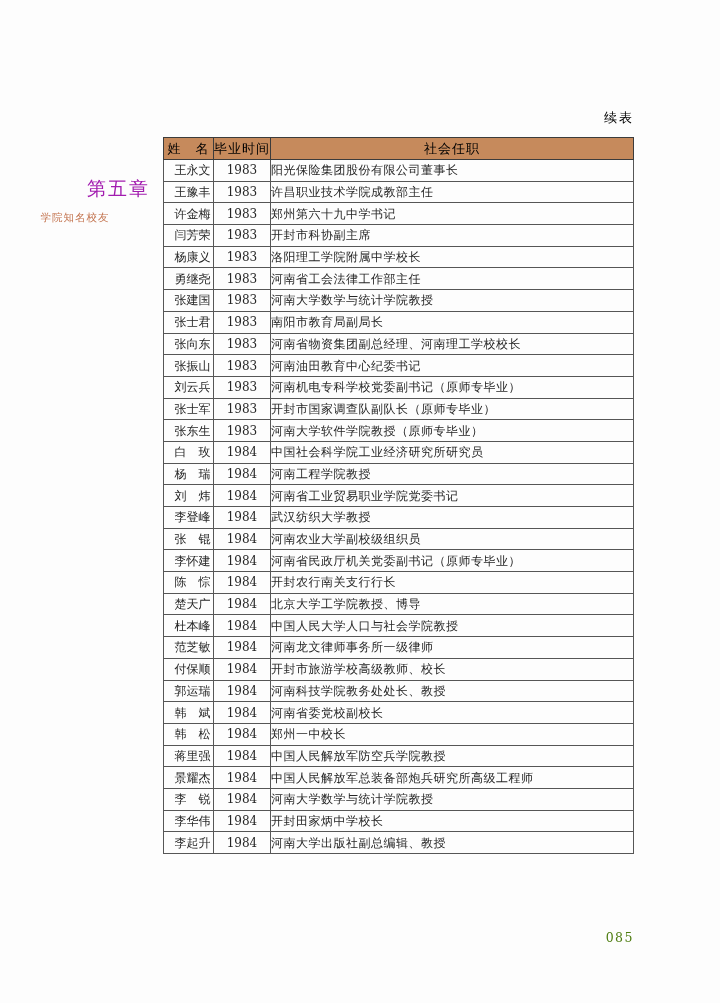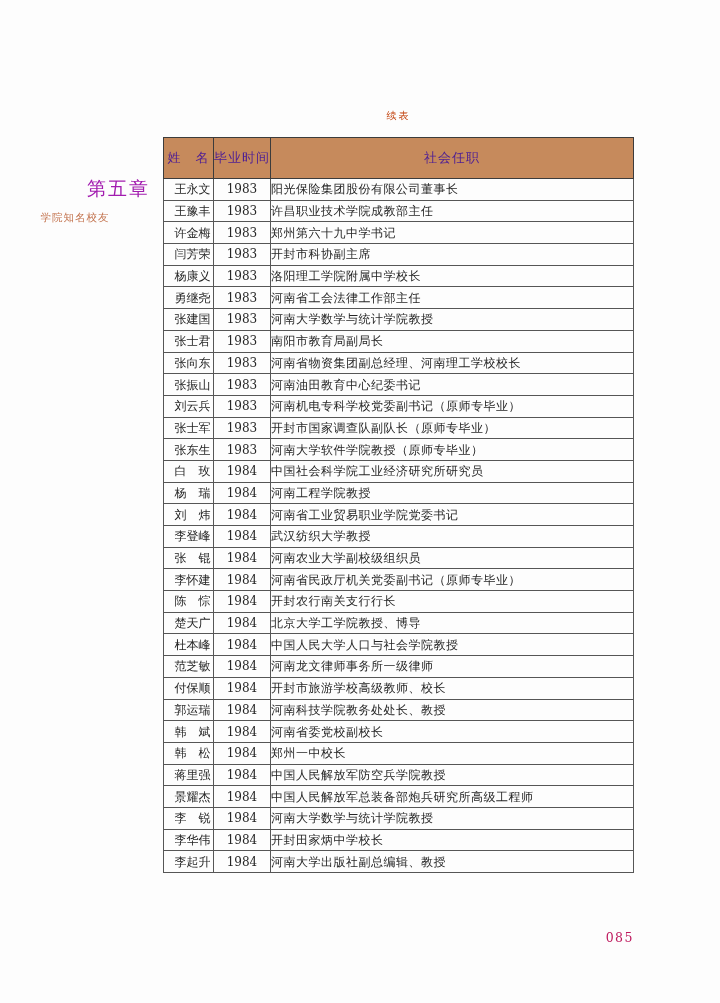--- a/index.html
+++ b/index.html
@@ -7,48 +7,48 @@
   .page {
     position:relative;
     width:720px; height:1003px;
     background:#fdfdfd;
     font-family:"DejaVu Serif","Liberation Serif",serif;
     overflow:hidden;
     margin:0 auto;
   }
   .continued-label {
     position:absolute; top:109px; left:163px; width:471px;
-    text-align:center; font-size:10px; color:#c2410c; letter-spacing:2px;
+    text-align:right; font-size:13px; color:#000000; letter-spacing:2px;
   }
   .margin-block {
     position:absolute; top:176px; left:0; width:150px;
     text-align:right;
   }
   .chapter-title { font-size:19px; color:#a21caf; letter-spacing:2px; }
   .chapter-subtitle { font-size:10.5px; margin-top:9px; letter-spacing:1px; }
   table.alumni {
     position:absolute; top:137px; left:163px; width:471px;
     border-collapse:collapse; table-layout:fixed;
     border:1.5px solid #3a3a3a;
   }
   table.alumni th {
-    height:41px; font-weight:normal; font-size:13px; color:#4c1d95;
+    height:22px; font-weight:normal; font-size:13px; color:#000000;
     border:1px solid #3c3c3c; letter-spacing:1px;
   }
   table.alumni td {
     height:21.7px; font-size:12px; color:#262626;
     border:1px solid #565656; line-height:1;
     white-space:nowrap; overflow:hidden;
   }
   td.cell-name { padding-left:8px; text-align:center; }
   td.cell-year { text-align:center; font-family:"DejaVu Serif","Liberation Serif",serif; }
   td.cell-pos  { text-align:left; letter-spacing:0.5px; }
   .page-number {
     position:absolute; top:930px; left:163px; width:471px;
-    text-align:right; font-size:12.5px; color:#be185d; letter-spacing:1.5px;
+    text-align:right; font-size:12.5px; color:#4d7c0f; letter-spacing:1.5px;
   }
 </style>
 </head>
 <body>
 
 <div class="page">
 
   <div class="continued-label">续表</div>
 
   <div class="margin-block">

